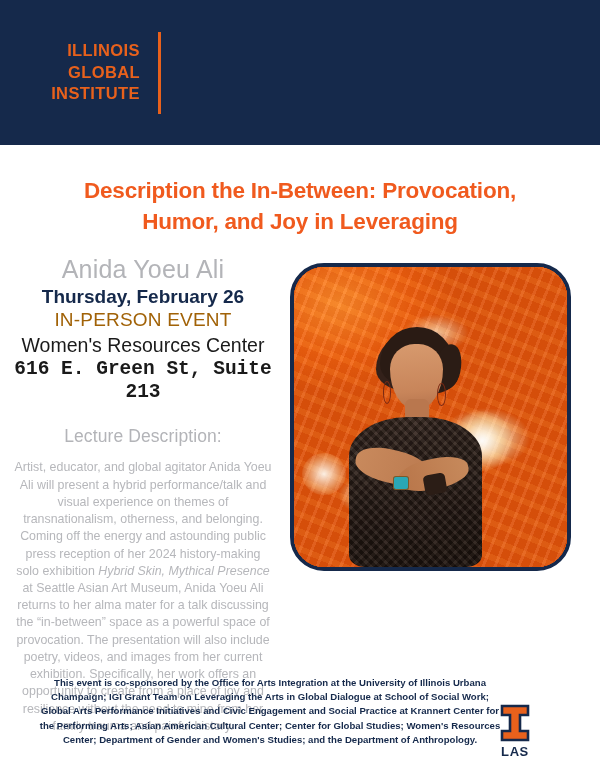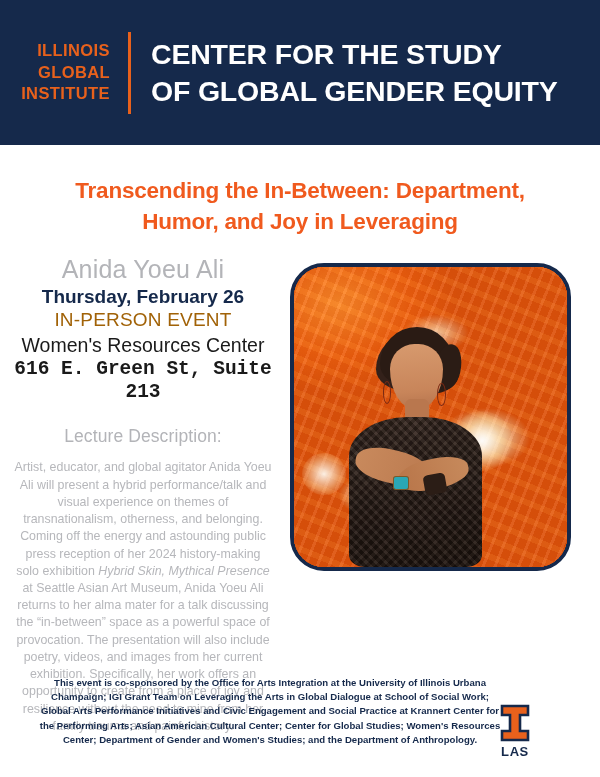--- a/index.html
+++ b/index.html
@@ -16,20 +16,21 @@
   }
 
   
   .header {
     width: 600px;
     height: 145px;
     background: #15294b;
     display: flex;
     align-items: center;
     box-sizing: border-box;
+    padding-left: 30px;
   }
   .header-logo {
     width: 110px;
     text-align: right;
     color: #e8611c;
     font-weight: 700;
     font-size: 16.5px;
     line-height: 1.32;
     letter-spacing: 0.4px;
   }
@@ -337,28 +338,24 @@
 </head>
 <body>
 
 <div class="header">
   <div class="header-logo">
     <div>ILLINOIS</div>
     <div>GLOBAL</div>
     <div>INSTITUTE</div>
   </div>
   <div class="header-rule"></div>
-  <div class="header-title">
-    <div>CENTER FOR THE STUDY</div>
-    <div>OF GLOBAL GENDER EQUITY</div>
-  </div>
 </div>
 
 <div class="event-title">
-  <div>Transcending the In-Between: Department,</div>
+  <div>Description the In-Between: Provocation,</div>
   <div>Humor, and Joy in Leveraging</div>
 </div>
 
 <div class="content">
 
   <div class="left-col">
     <div class="speaker-name">Anida Yoeu Ali</div>
     <div class="event-date">Thursday, February 26</div>
     <div class="event-mode">IN-PERSON EVENT</div>
     <div class="venue-name">Women's Resources Center</div>

